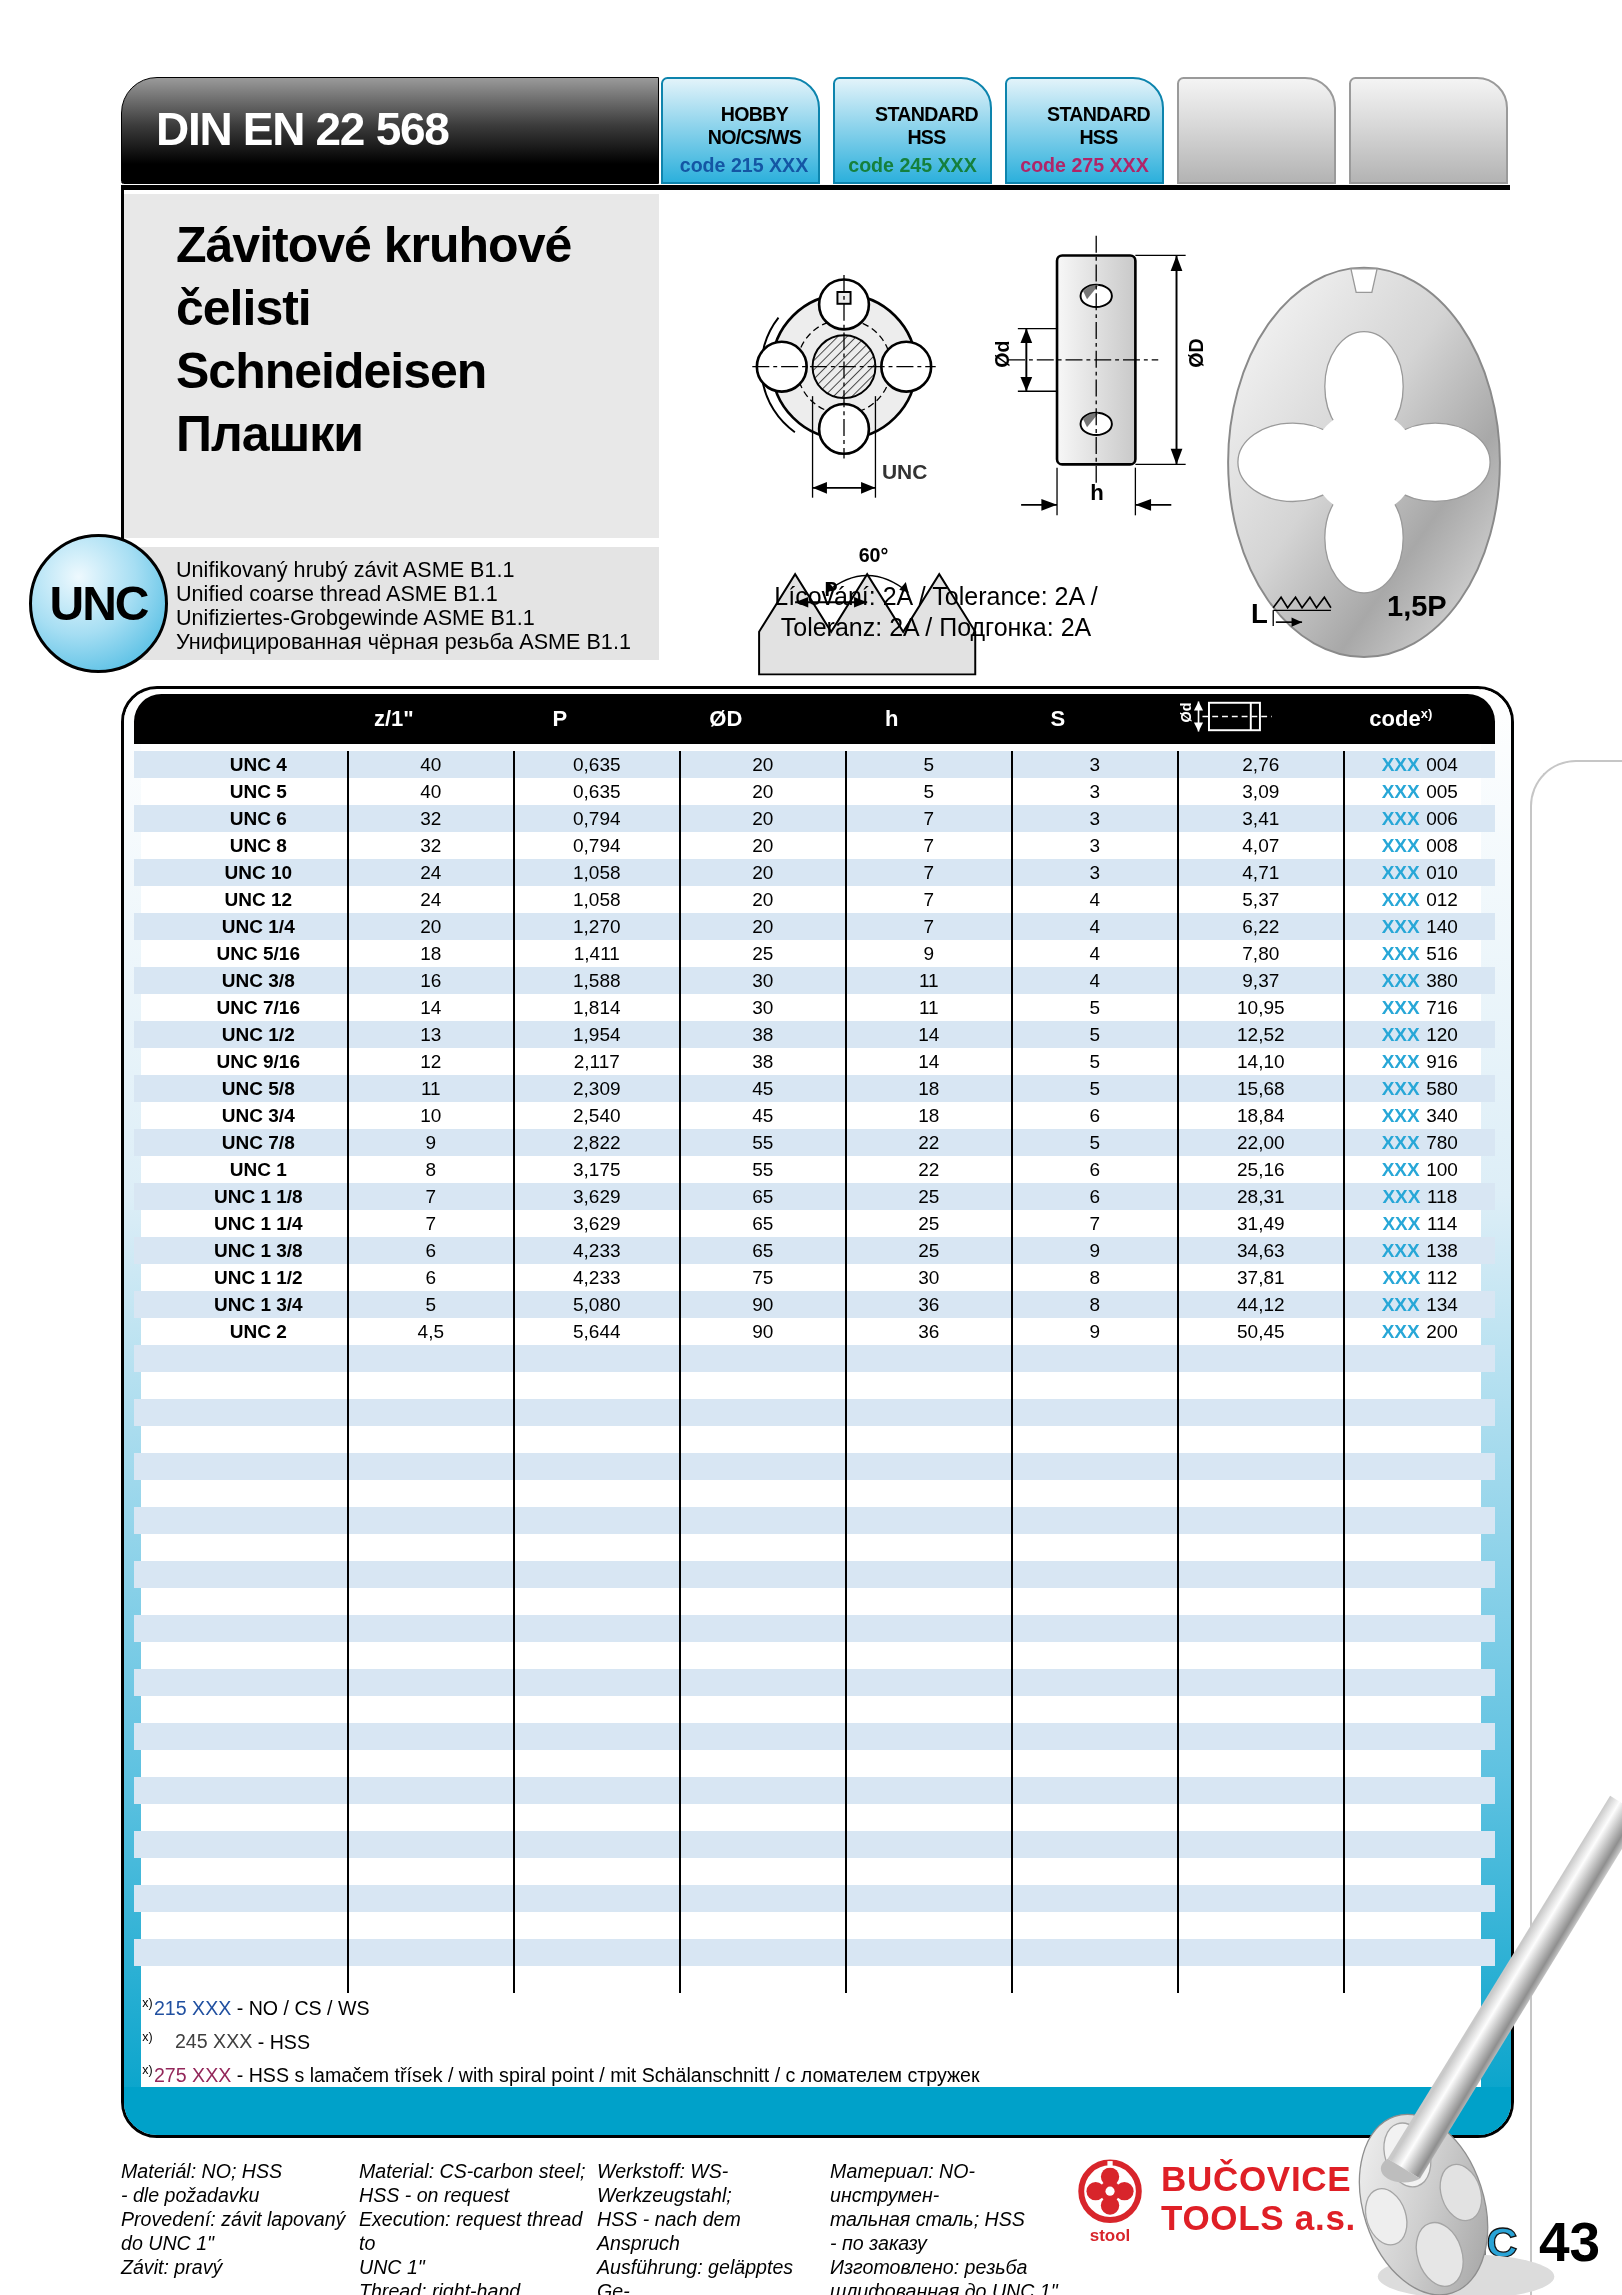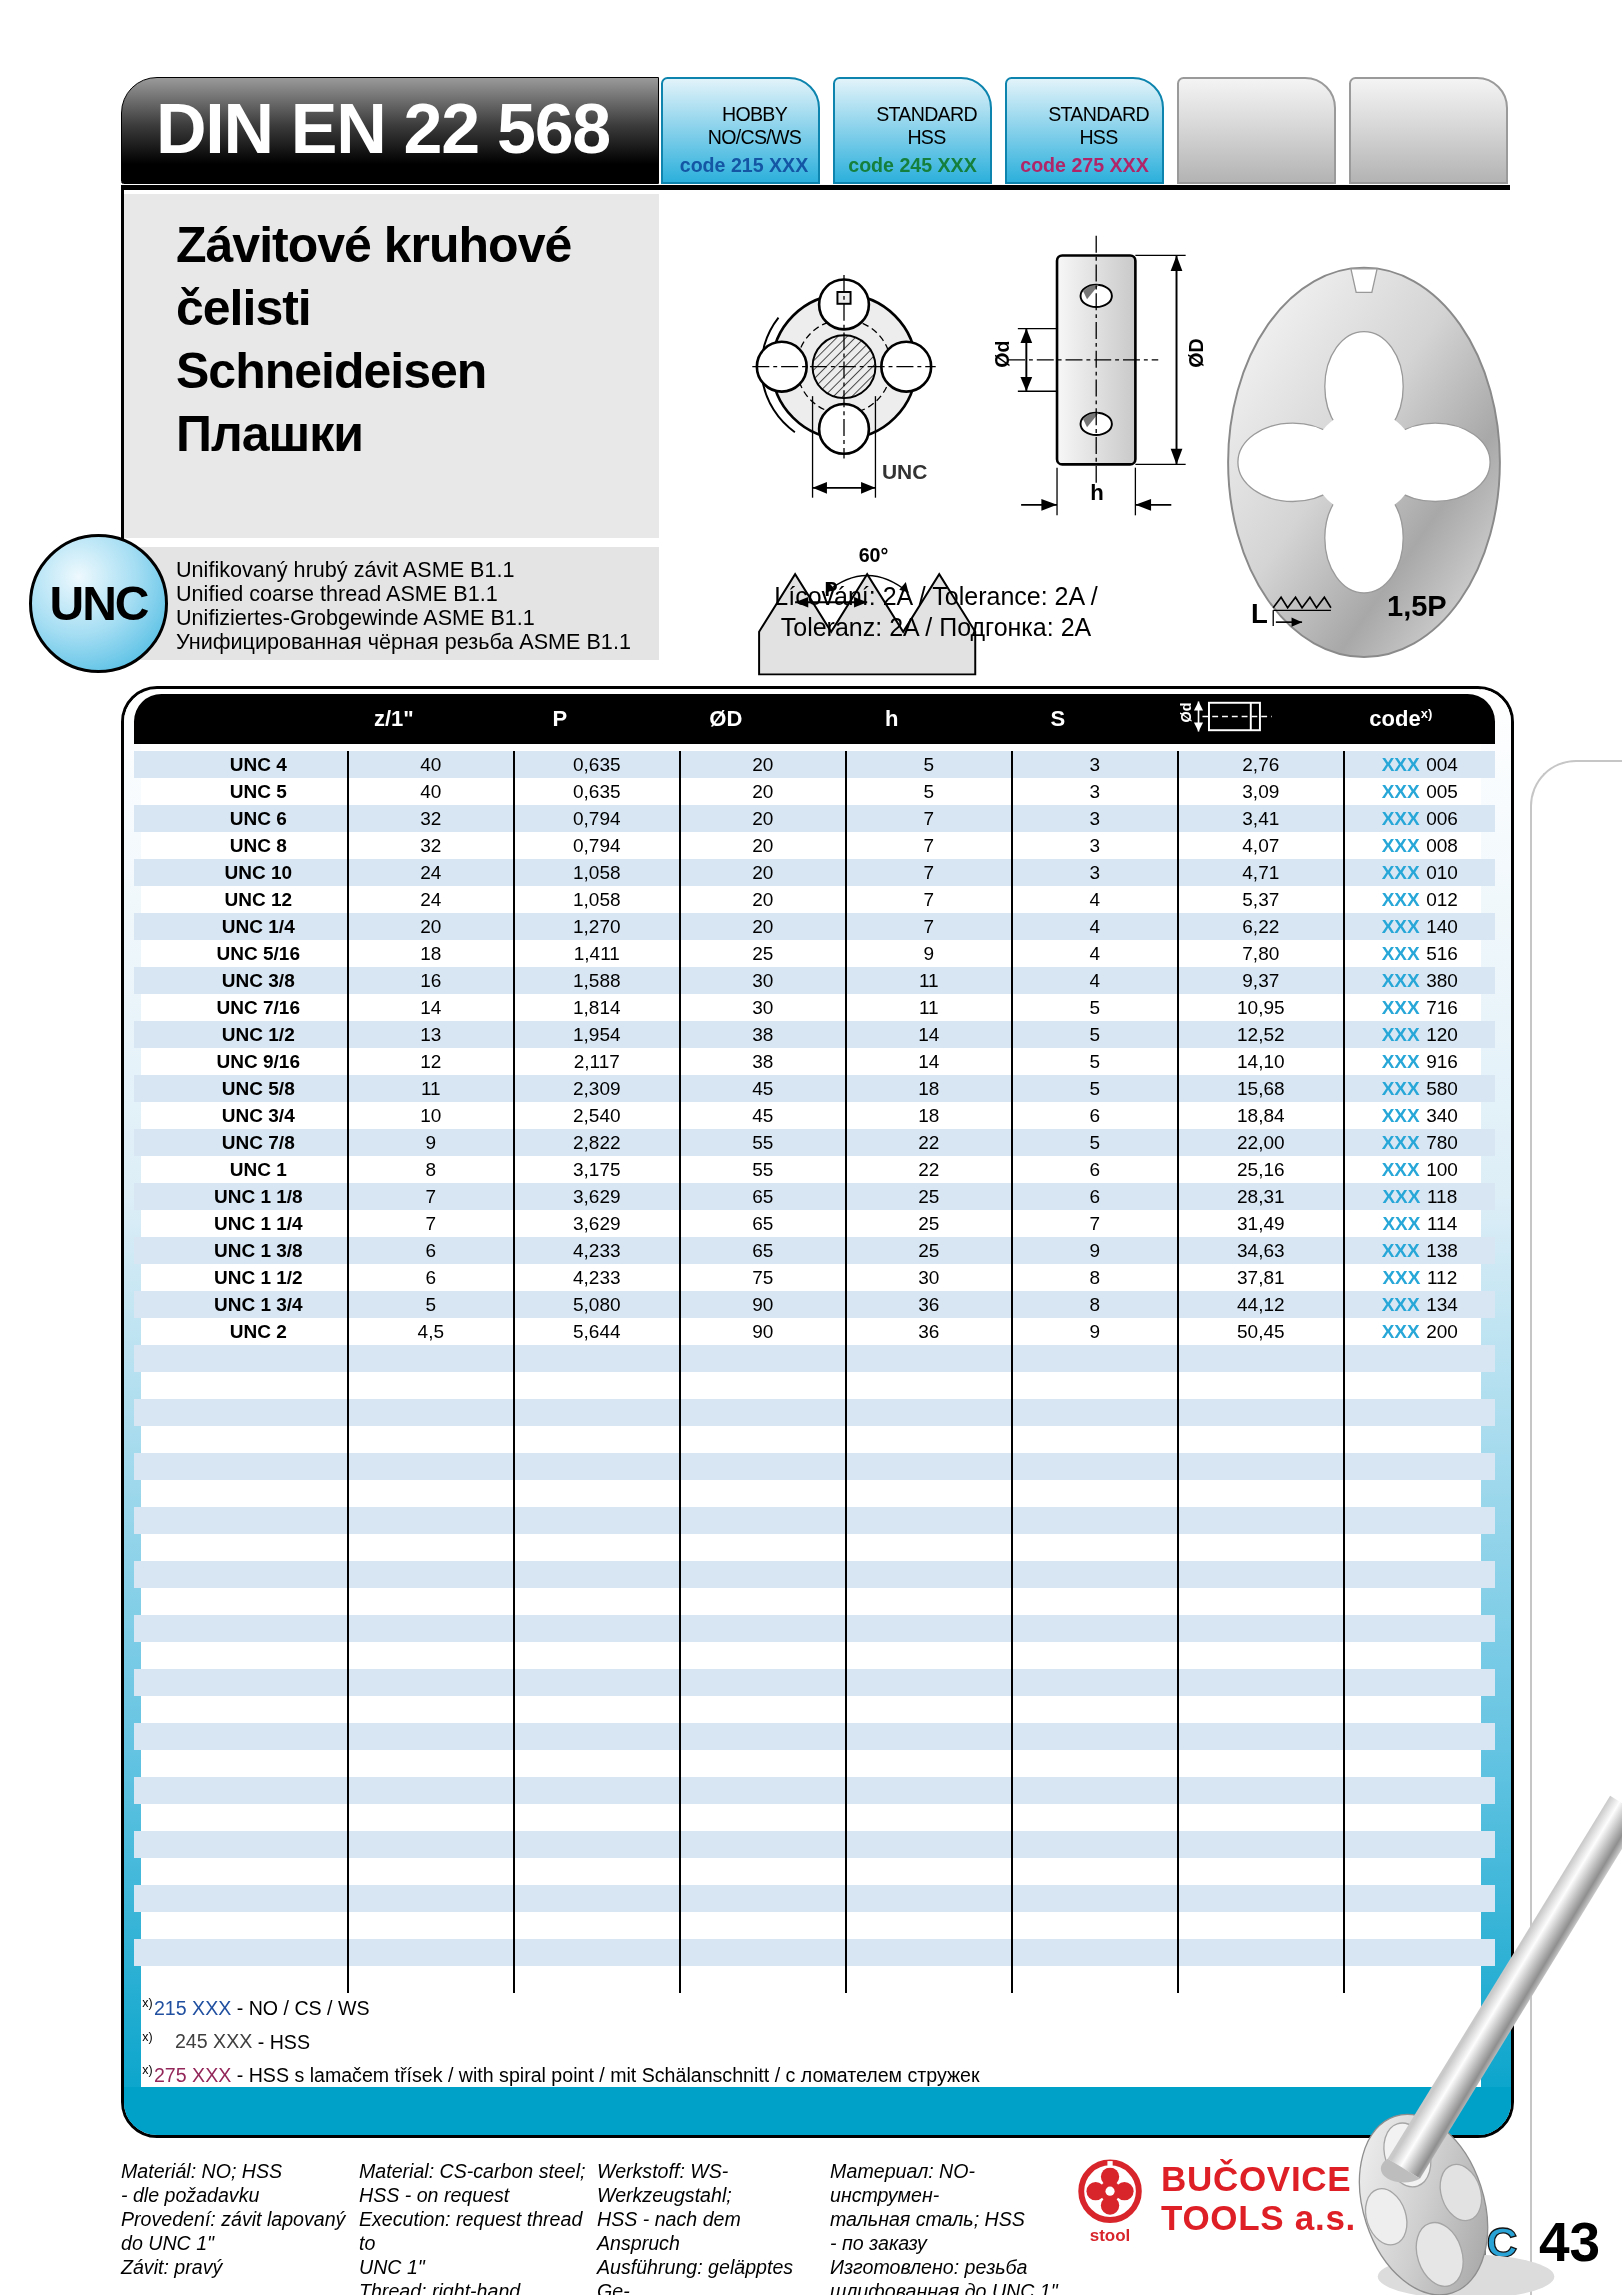--- a/index.html
+++ b/index.html
@@ -1,26 +1,26 @@
 <!DOCTYPE html>
 <html style="font-size:10.5px"><head>
 <meta charset="utf-8">
 <style>
   html,body{margin:0;padding:0;background:#fff;}
   body{width:1623px;height:2295px;position:relative;font-family:"Liberation Sans",sans-serif;overflow:hidden;}
   .abs{position:absolute;}
 
   
   .din-box{left:121px;top:77px;width:538px;height:107px;background:linear-gradient(#9a9a9a,#3c3c3c 45%,#000 82%);
-    border:1.3px solid #000;border-radius:36px 0 0 2.6px;color:#fff;font-size:70px;font-weight:700;
+    border:1.3px solid #000;border-radius:36px 0 0 2.6px;color:#fff;font-size:46px;font-weight:700;
     letter-spacing:-1.3px;line-height:103px;padding-left:34px;box-sizing:border-box;}
   .product-box{top:77px;width:159px;height:107px;box-sizing:border-box;border-radius:6.5px 31px 0 0;text-align:center;}
   .product-box.blue{background:linear-gradient(180deg,#e2f3fa 0%,#8fd4ec 45%,#2cb0dc 100%);border:2.6px solid #0d84ad;}
   .product-box.gray{background:linear-gradient(180deg,#f4f4f4 0%,#d8d8d8 45%,#b3b3b3 100%);border:2.6px solid #9a9a9a;}
-  .pb-title{font-weight:400;font-size:19.6px;letter-spacing:-0.7px;margin-top:23.6px;color:#000;margin-left:28px;}
+  .pb-title{font-weight:700;font-size:19.6px;letter-spacing:-0.7px;margin-top:23.6px;color:#000;margin-left:28px;}
   .pb-code{font-weight:700;font-size:19.6px;margin-top:5.2px;}
   .top-rule{left:121px;top:185px;width:1389px;height:4.6px;background:#000;}
   .upper-left-border{left:121px;top:185px;width:3.3px;height:476px;background:#000;}
 
   
   .title-panel{left:124px;top:194px;width:535px;height:344px;background:#e8e8e8;}
   .title-lines{padding:19.6px 0 0 52px;font-size:50px;font-weight:700;letter-spacing:-1px;line-height:63px;color:#000;}
   .thread-panel{left:124px;top:547px;width:535px;height:113px;background:#e4e4e4;}
   .thread-lines{padding:10.5px 0 0 52px;font-size:21.6px;line-height:24px;color:#000;}
   .unc-badge{left:29px;top:534px;width:139px;height:139px;border-radius:50%;border:3.3px solid #000;

